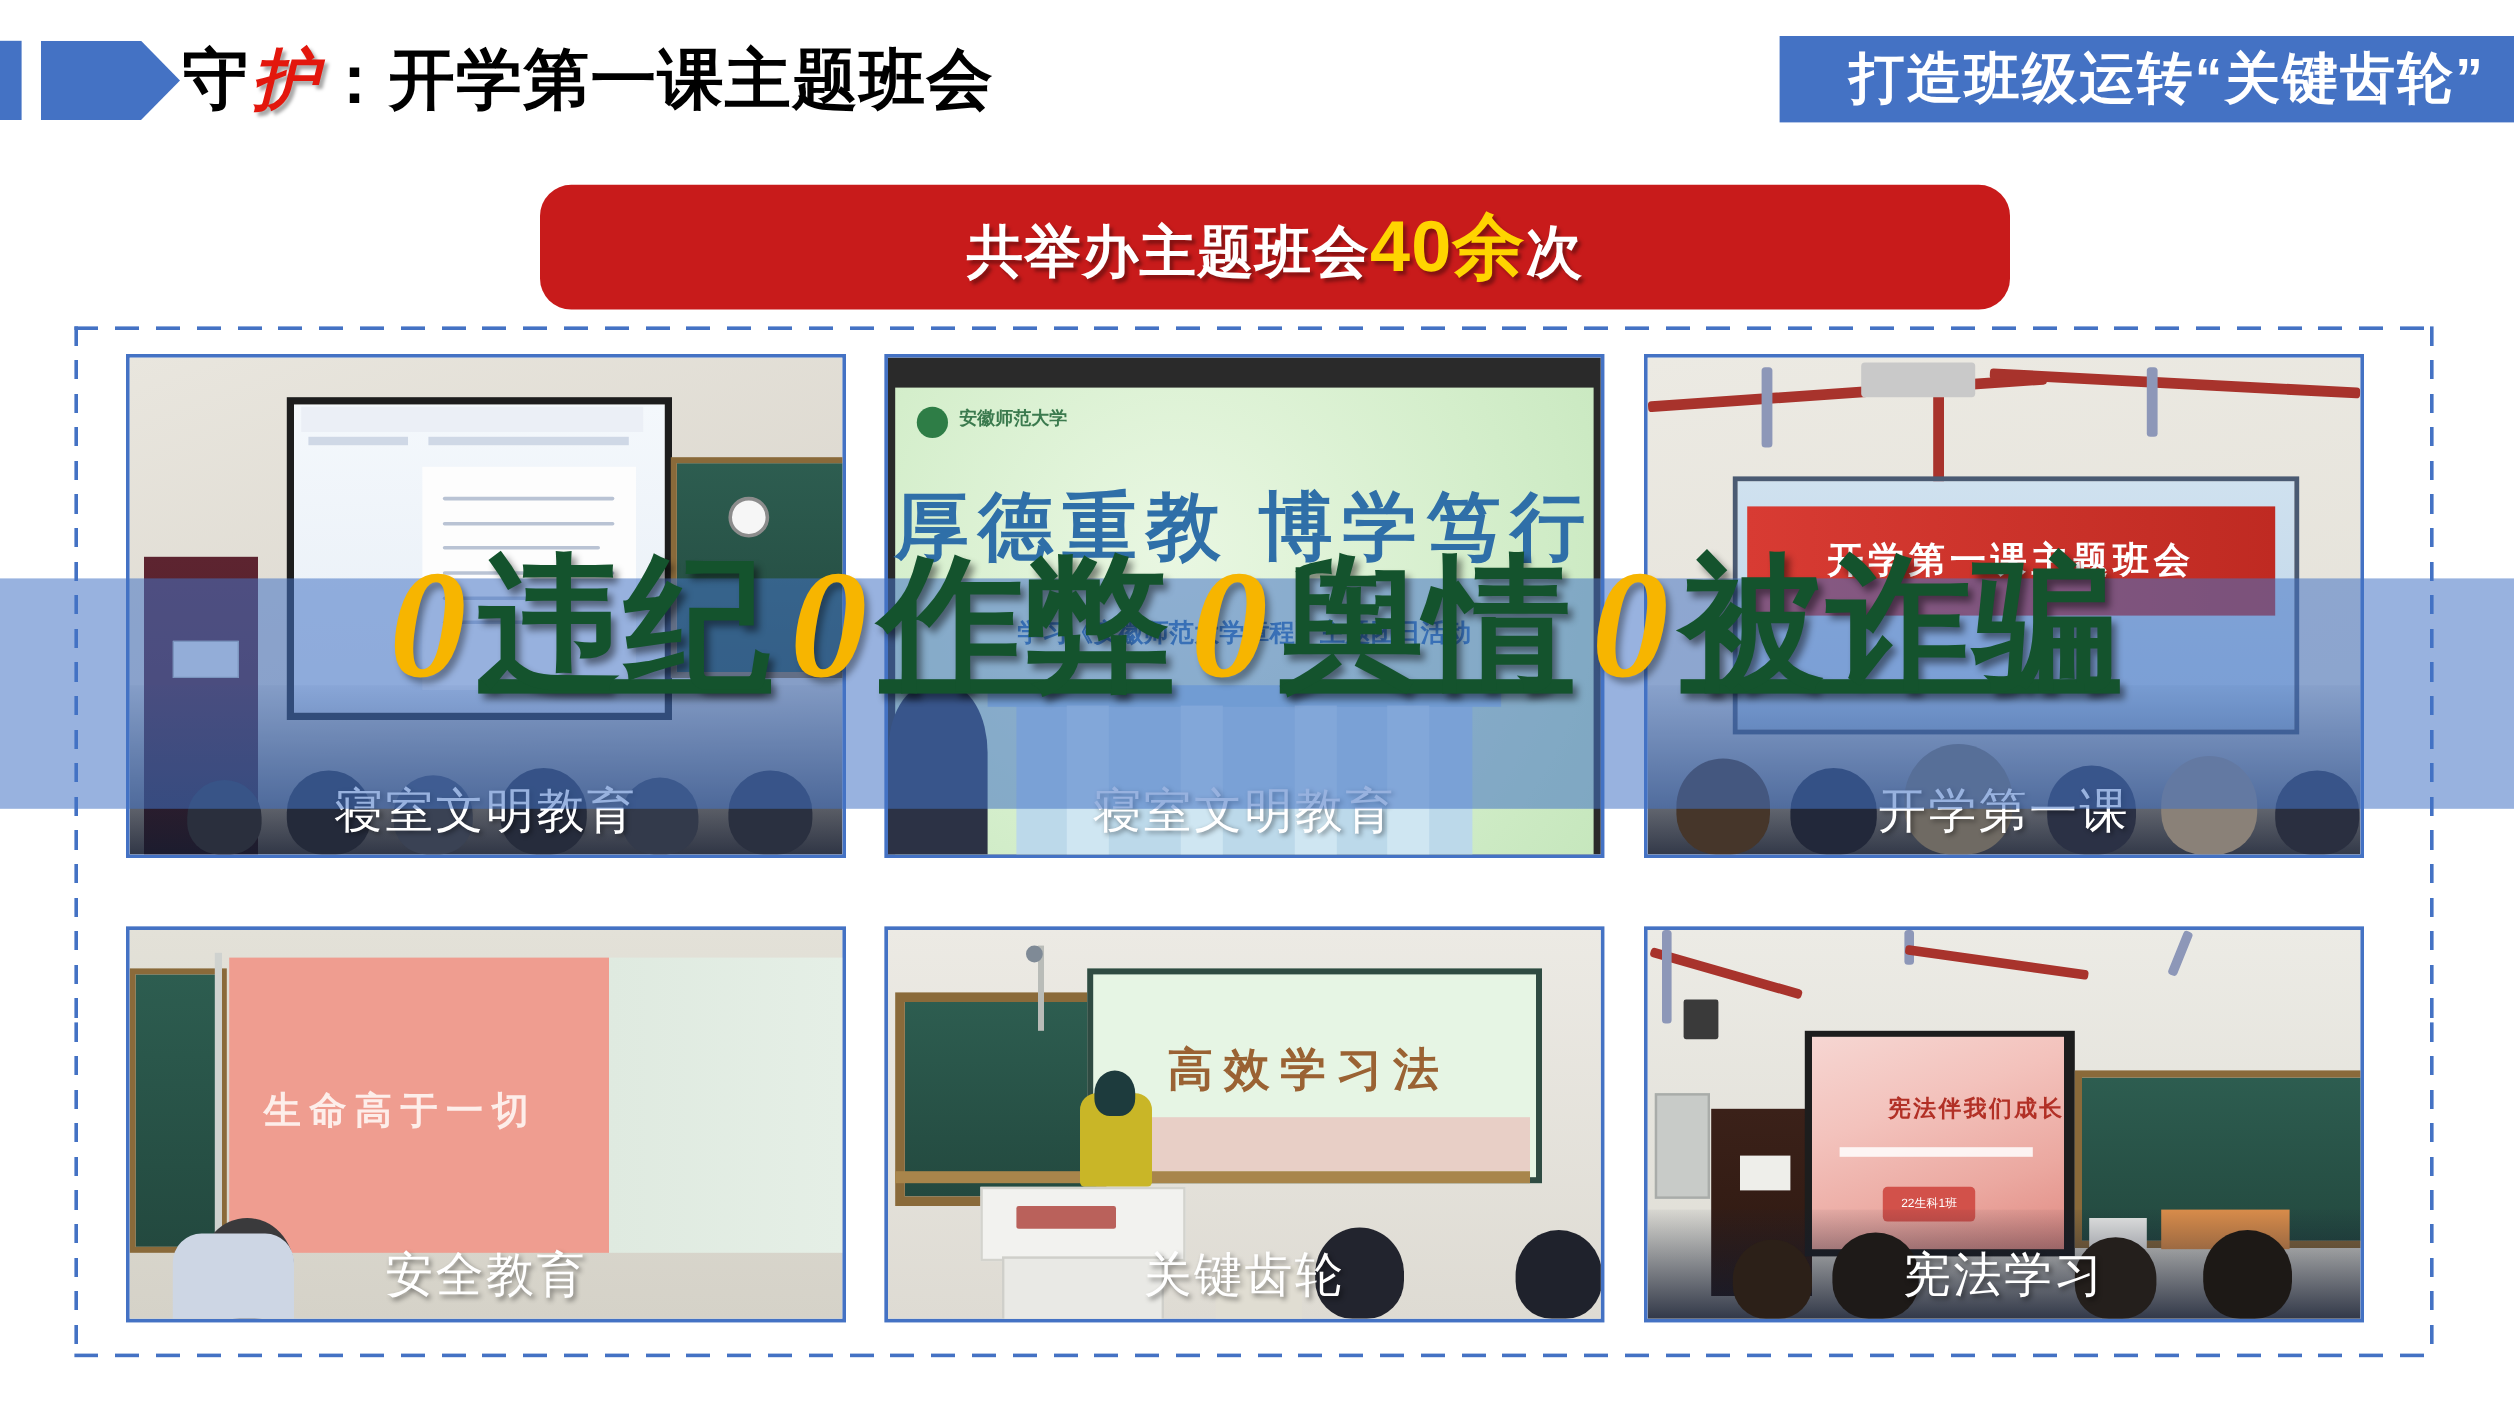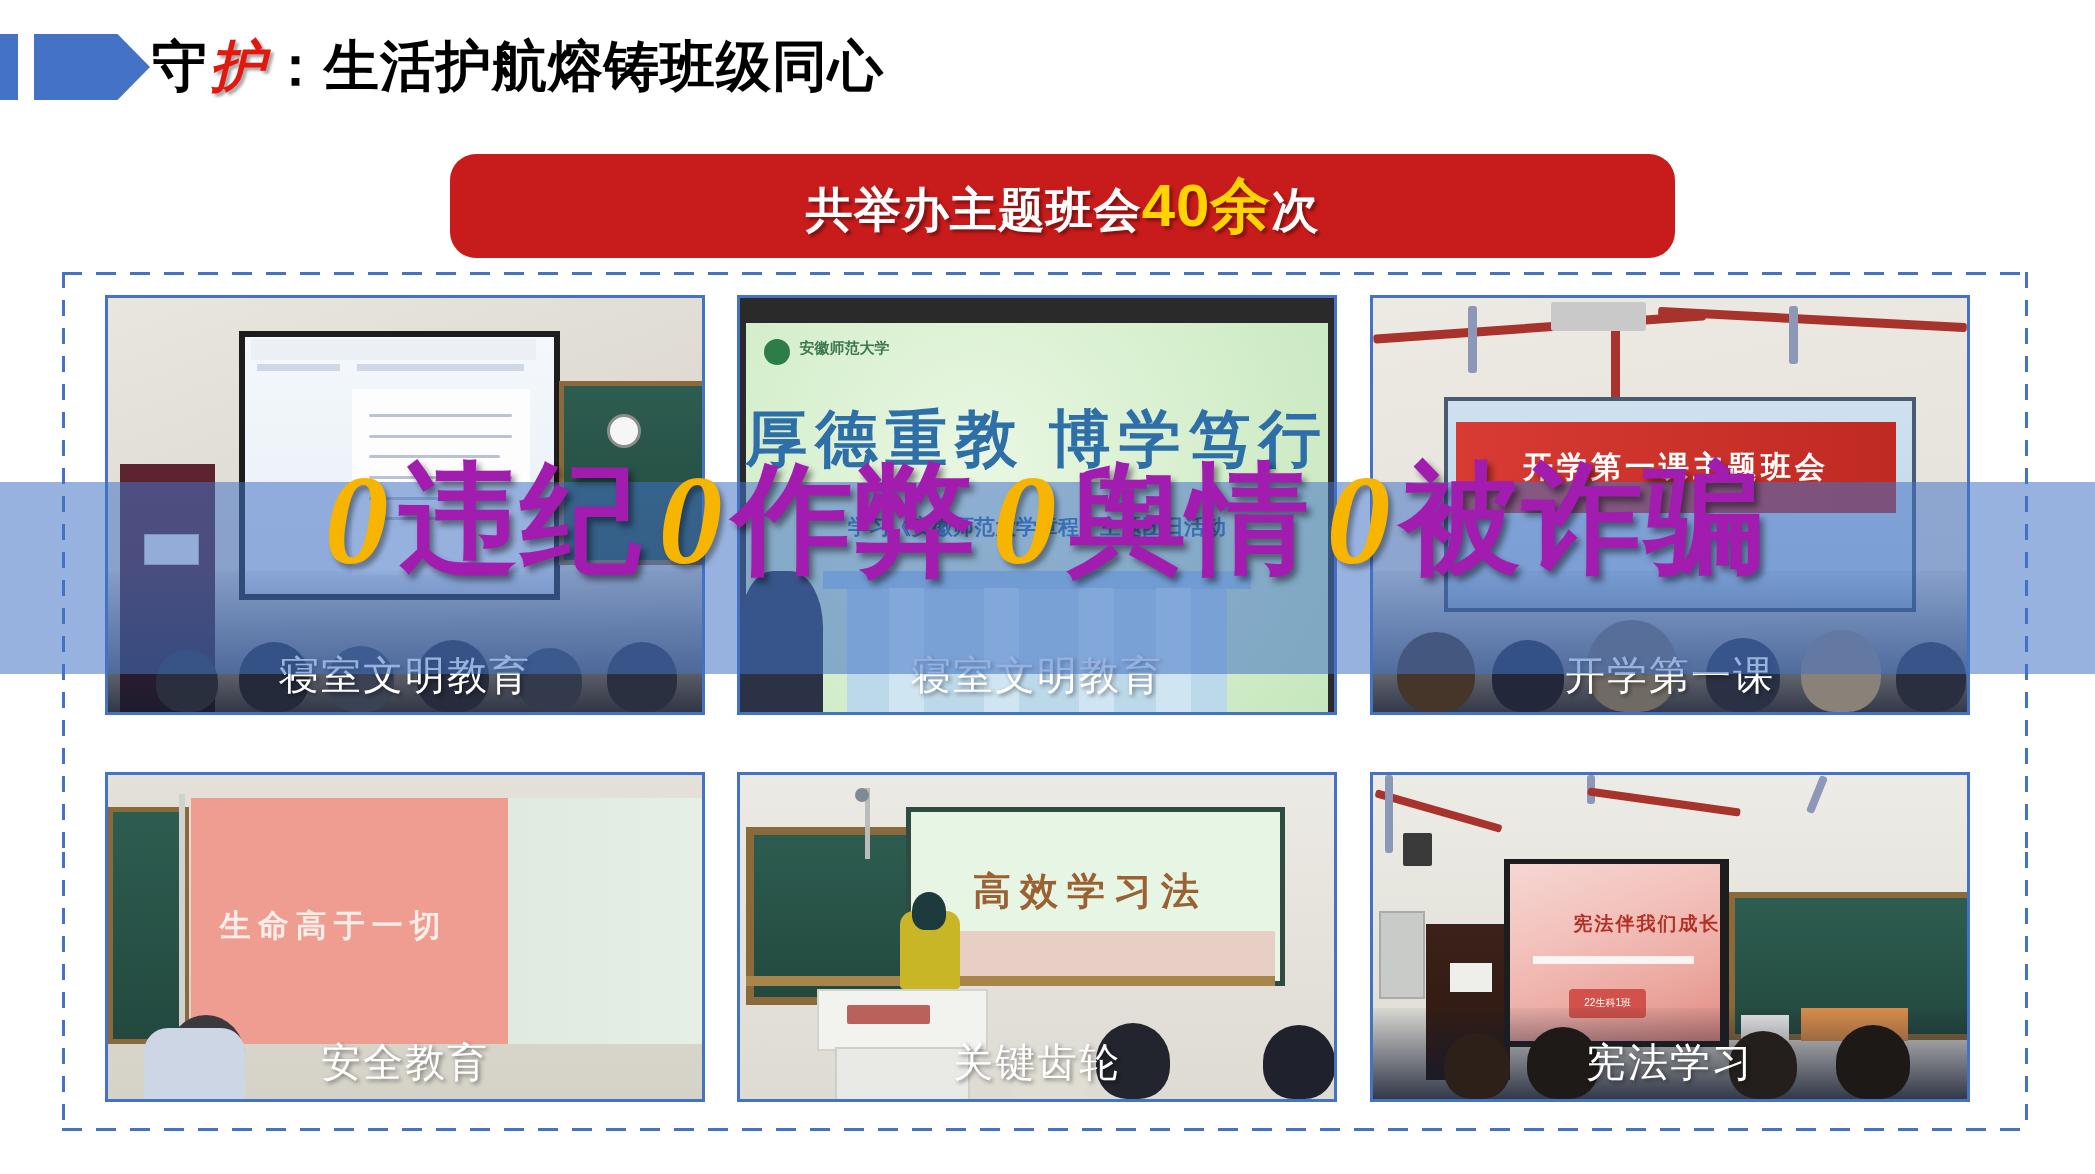--- a/index.html
+++ b/index.html
@@ -53,22 +53,22 @@
 
   
   .band{position:absolute;left:0;top:482px;width:2095px;height:192px;
         background:rgba(68,114,196,.55);}
   .bigtext{position:absolute;left:0;top:430px;width:2095px;height:180px;
            display:flex;align-items:center;justify-content:center;gap:0px;
            font-family:"Liberation Serif","DejaVu Serif",serif;z-index:6;pointer-events:none;}
   .bt-num{font-size:128px;font-style:italic;font-weight:bold;color:#F7B500;
           -webkit-text-stroke:0px;text-shadow:4px 5px 5px rgba(0,0,0,.35);
           padding:0 6px;line-height:1;}
-  .bt-word{font-size:120px;font-weight:bold;color:#a21caf;line-height:1;
-           text-shadow:4px 5px 6px rgba(0,0,0,.45);padding:0 10px 0 4px;letter-spacing:2px;}
+  .bt-word{font-size:120px;font-weight:bold;color:#14532d;line-height:1;
+           text-shadow:4px 5px 6px rgba(0,0,0,.45);padding:0 10px 0 4px;letter-spacing:2px;text-decoration:underline;}
 
   
   .wall{position:absolute;inset:0;background:linear-gradient(160deg,#e9e6de 0%,#dcd8cf 60%,#cfcabf 100%);}
   .screenwhite{position:absolute;background:linear-gradient(180deg,#f4f8fc,#e7eef6);border:6px solid #1d1d1d;}
   .board{position:absolute;background:linear-gradient(180deg,#2d5d50,#23493f);border:8px solid #8a6a3a;}
   .door{position:absolute;background:linear-gradient(180deg,#5d2430,#4a1c26);}
   .heads{position:absolute;left:0;right:0;bottom:0;height:34%;
          background:linear-gradient(180deg,rgba(30,40,60,.05),rgba(20,28,48,.85));}
   .head{position:absolute;bottom:0;border-radius:50% 50% 42% 42%;background:#2a2f3d;}
   .projgreen{position:absolute;background:radial-gradient(circle at 40% 35%,#e9f7e2,#d4eecb 60%,#c6e7bd);}
@@ -83,21 +83,24 @@
 </head>
 <body>
 
 <div class="slide">
 
   <div class="hdr-bar"></div>
   <div class="hdr-chev"></div>
   <div class="hdr-title">
     <span>守</span>
       <span class="hl">护</span>
-      <span>：生活护航熔铸班级同心</span>
+      <span>：开学第一课主题班会</span>
+  </div>
+  <div class="hdr-right">
+    <span>打造班级运转“关键齿轮”</span>
   </div>
 
   <div class="redpill">
     <div class="t">
       <span>共举办主题班会</span><span class="num">40余</span><span>次</span>
     </div>
   </div>
 
   <div class="dash-top"></div>
   <div class="dash-left"></div>

